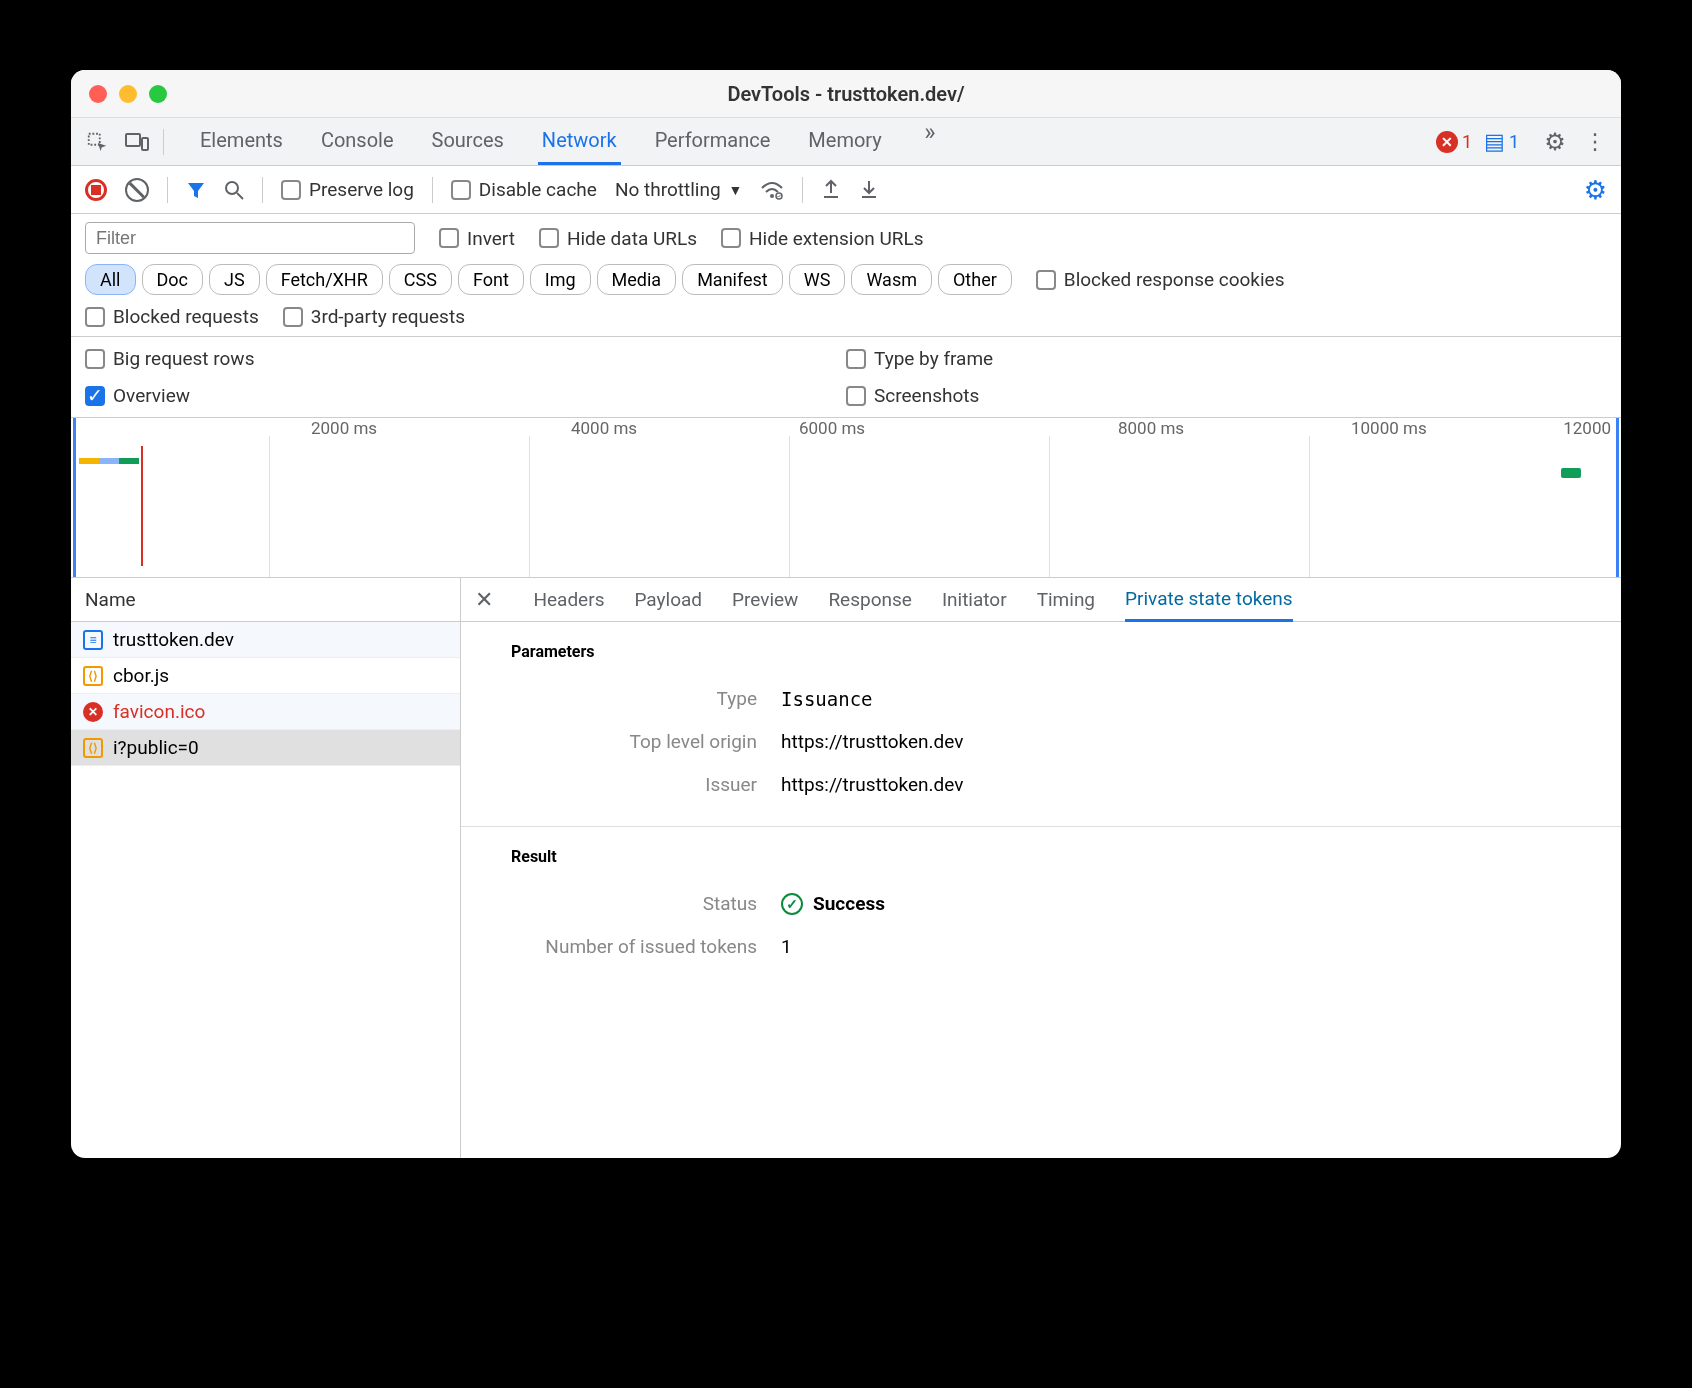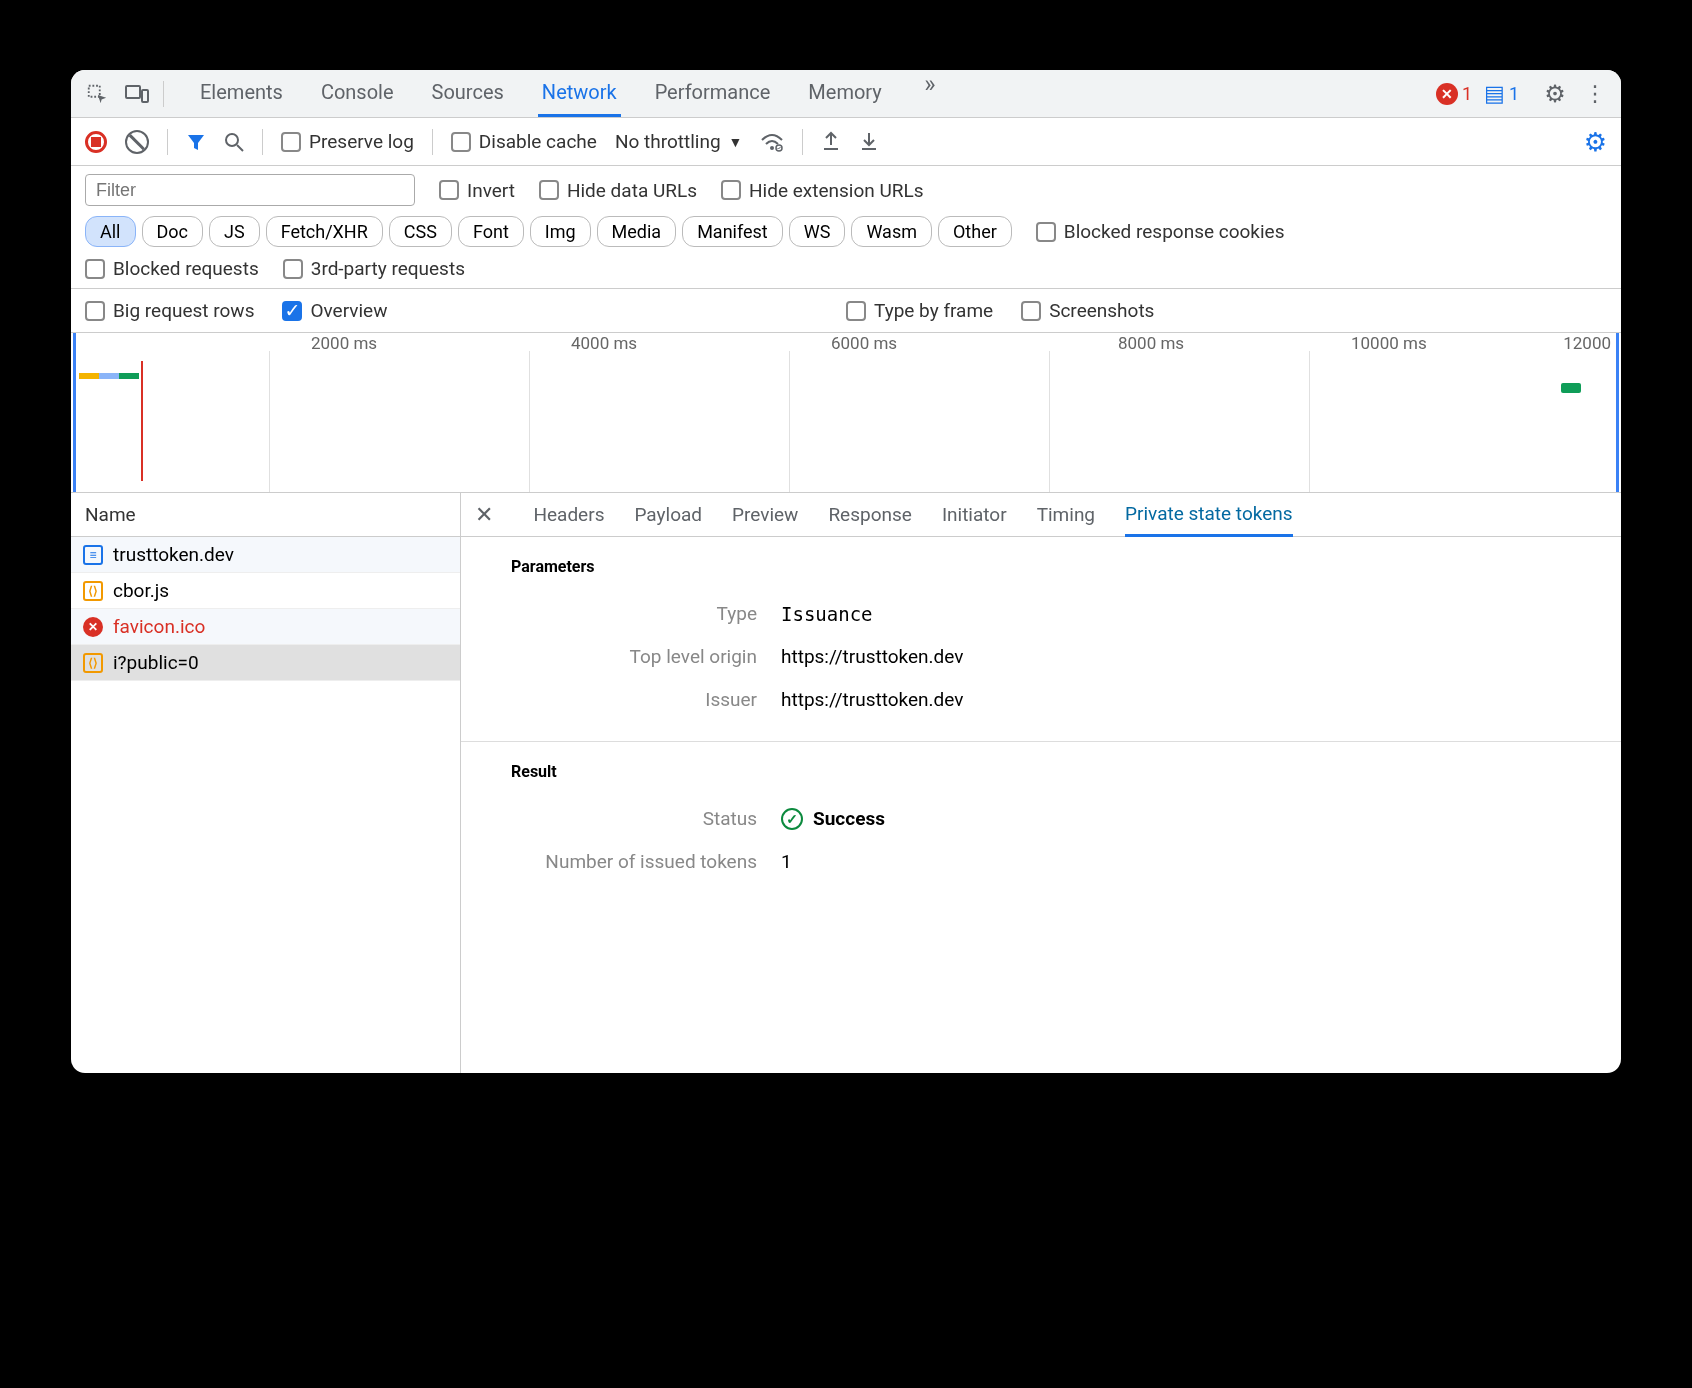--- a/index.html
+++ b/index.html
@@ -29,21 +29,21 @@
   .cbwrap{display:flex;align-items:center;gap:8px;color:#333;}
   .cb{width:20px;height:20px;border:2px solid #888;border-radius:4px;display:inline-flex;align-items:center;justify-content:center;}
   .cb.checked{background:#1a73e8;border-color:#1a73e8;color:#fff;}
   .filterbar{border-bottom:1px solid #ccc;padding:8px 14px;display:flex;flex-direction:column;gap:10px;}
   .filterrow{display:flex;align-items:center;gap:24px;flex-wrap:wrap;}
   .filter-input{width:330px;height:32px;border:1px solid #aaa;border-radius:4px;padding:0 10px;font-size:18px;color:#888;}
   .chips{display:flex;gap:6px;}
   .chip{border:1px solid #bbb;border-radius:12px;padding:4px 14px;font-size:18px;}
   .chip.active{background:#d2e3fc;border-color:#8ab4f8;}
   .options-row{display:flex;border-bottom:1px solid #ccc;padding:10px 14px;}
-  .options-col{flex:1;display:flex;flex-direction:row;gap:28px;}
+  .options-col{flex:1;display:flex;flex-direction:column;gap:14px;}
   .timeline{height:160px;border-bottom:1px solid #ccc;position:relative;overflow:hidden;}
   .tltick{position:absolute;top:0;color:#666;font-size:17px;}
   .tlvbar{position:absolute;top:18px;bottom:0;width:1px;background:#e0e0e0;}
   .tlblue{position:absolute;top:0;bottom:0;width:3px;background:#3b82f6;}
   .main{display:flex;height:580px;}
   .namecol{width:390px;border-right:1px solid #ccc;display:flex;flex-direction:column;}
   .namehdr{height:44px;border-bottom:1px solid #ccc;display:flex;align-items:center;padding:0 14px;font-size:19px;color:#333;}
   .reqlist{flex:1;overflow:auto;}
   .reqitem{display:flex;align-items:center;gap:10px;padding:6px 12px;border-bottom:1px solid #eee;font-size:19px;}
   .reqitem.sel{background:#e0e0e0;}
@@ -69,20 +69,28 @@
   .mono{font-family:Menlo,monospace;}
   .successicon{width:22px;height:22px;border:2.5px solid #0c8a3e;border-radius:50%;display:inline-flex;align-items:center;justify-content:center;color:#0c8a3e;margin-right:10px;font-size:14px;}
   .wifi{font-size:22px;color:#5f6368;}
   svg{display:block;}
 </style>
 </head>
 <body>
 
 <div class="window">
 
+  <div class="titlebar">
+    <div class="traffic">
+      <div class="tl red"></div>
+      <div class="tl yellow"></div>
+      <div class="tl green"></div>
+    </div>
+    <div class="titletext">DevTools - trusttoken.dev/</div>
+  </div>
 
   <div class="tabbar">
     <span class="icon">
       <svg width="22" height="22" viewBox="0 0 24 24">
           <rect x="3" y="3" width="12" height="12" fill="none" stroke="#5f6368" stroke-width="2" stroke-dasharray="2,2"></rect>
           <path d="M13 13 L22 16 L17 18 L16 22 Z" fill="#5f6368"></path>
         </svg>
     </span>
     <span class="icon">
       <svg width="24" height="20" viewBox="0 0 24 20">
@@ -235,21 +243,21 @@
           <span>Screenshots</span>
         </label>
     </div>
   </div>
 
   <div class="timeline">
     <div class="tlblue" style="left:2px;"></div>
     <div class="tlblue" style="right:2px;"></div>
     <span class="tltick" style="left:240px;">2000 ms</span>
     <span class="tltick" style="left:500px;">4000 ms</span>
-    <span class="tltick" style="left:760px;">6000 ms</span>
+    <span class="tltick" style="left:728px;">6000 ms</span>
     <span class="tltick" style="left:1047px;">8000 ms</span>
     <span class="tltick" style="left:1280px;">10000 ms</span>
     <span class="tltick" style="right:10px;">12000</span>
     <div class="tlvbar" style="left:198px;"></div>
     <div class="tlvbar" style="left:458px;"></div>
     <div class="tlvbar" style="left:718px;"></div>
     <div class="tlvbar" style="left:978px;"></div>
     <div class="tlvbar" style="left:1238px;"></div>
     <div style="position:absolute;left:8px;top:40px;width:60px;height:6px;display:flex;">
       <div style="flex:1;background:#f4b400;height:6px;"></div>

